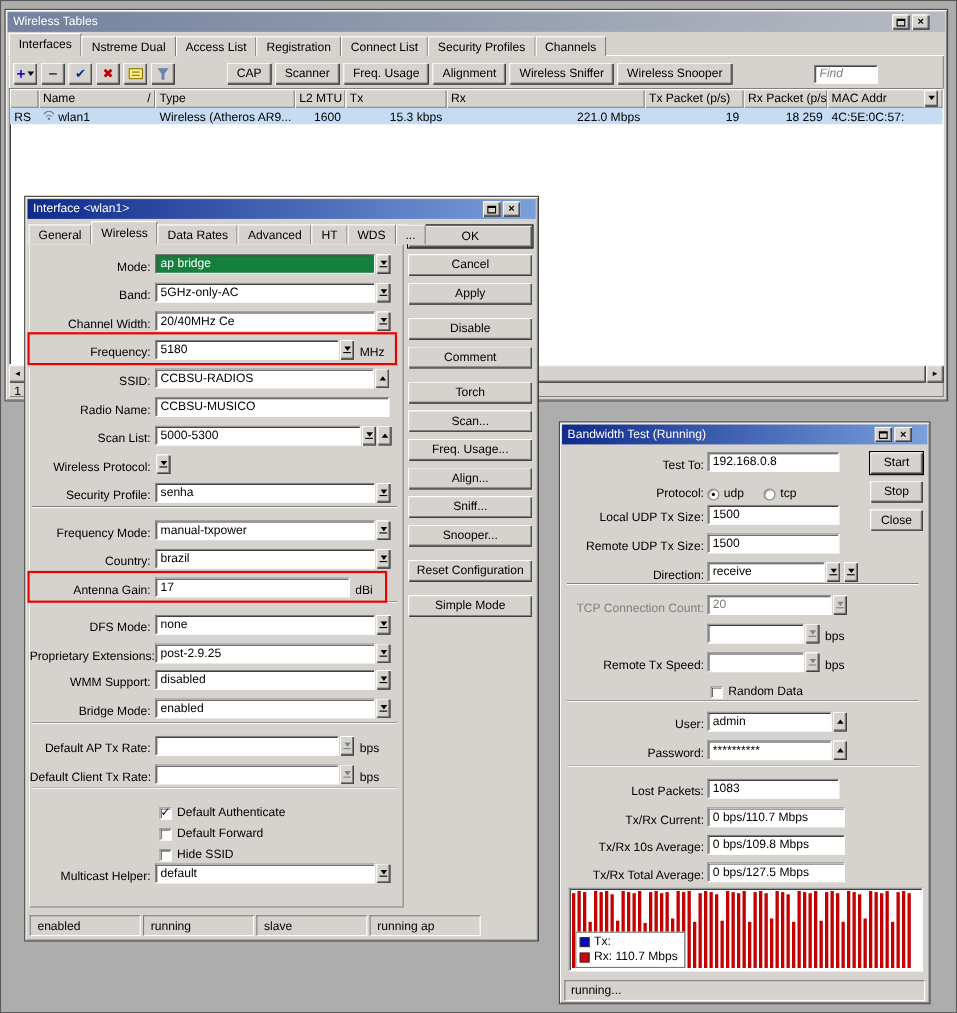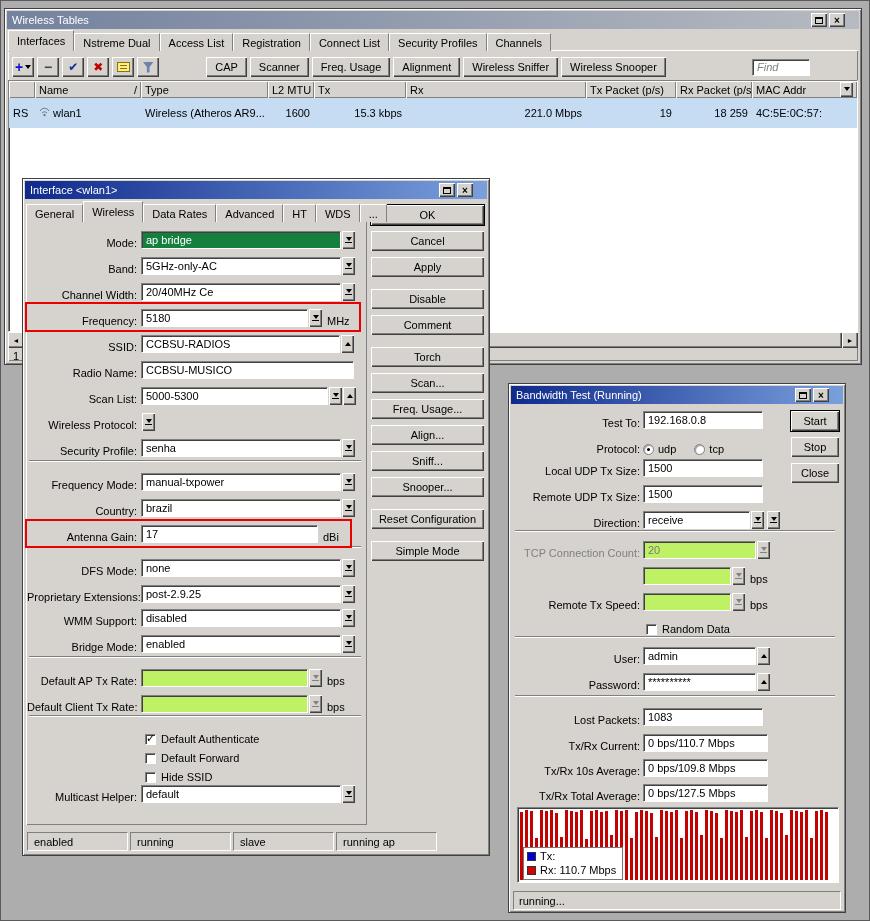--- a/index.html
+++ b/index.html
@@ -12,21 +12,21 @@
 .tbar.inactive{background:linear-gradient(90deg,#73829f,#b7bac1)}
 .ttl{flex:1;white-space:nowrap;overflow:hidden}
 .tbtn{width:16px;height:14px;background:#d6d3ce;box-shadow:inset 1px 1px 0 #fff,inset -1px -1px 0 #404040,inset -2px -2px 0 #808080;color:#000;display:flex;align-items:center;justify-content:center;font-size:10px;font-weight:bold}
 .maxg{width:8px;height:7px;border:1px solid #000;border-top-width:2px;display:block}
 .raised{background:#d6d3ce;box-shadow:inset 1px 1px 0 #fff,inset -1px -1px 0 #404040,inset -2px -2px 0 #808080}
 .panel{position:absolute;background:#d6d3ce;box-shadow:inset 1px 1px 0 #fff,inset -1px -1px 0 #808080;z-index:1}
 .tabs{position:absolute;display:flex;align-items:flex-end;z-index:3;height:21px}
 .tab{height:18px;padding:0 8px;display:flex;align-items:center;background:#d6d3ce;border:1px solid #808080;border-bottom:none;border-top:1px solid #fff;border-left:1px solid #fff;white-space:nowrap}
 .tab.active{height:21px;box-shadow:0 1px 0 #d6d3ce}
 .input{height:18px;background:#fff;border:1px solid;border-color:#808080 #fff #fff #808080;box-shadow:inset 1px 1px 0 #404040;display:flex;align-items:center;padding:0 4px;white-space:nowrap;overflow:hidden}
-.input.dis{background:#bef264;color:#7a7a7a}
+.input.dis{background:#ffffff;color:#7a7a7a}
 .input.hl{background:#15803d;color:#fff}
 .dbtn,.ubtn{width:13px;height:18px;margin-left:1px;display:flex;flex-direction:column;align-items:center;justify-content:center;flex:0 0 auto}
 .tri-d{width:0;height:0;border:3px solid transparent;border-top:4px solid #000;border-bottom:none;margin-bottom:1px}
 .tri-line{width:7px;height:1px;background:#000}
 .tri-u{width:0;height:0;border:3px solid transparent;border-bottom:4px solid #000;border-top:none}
 .dbtn.dis .tri-d{border-top-color:#828282}.dbtn.dis .tri-line{background:#828282}
 .unit{margin-left:5px;white-space:nowrap}
 .pbtn{position:absolute;left:348px;width:113px;height:20px;display:flex;align-items:center;justify-content:center;z-index:2;white-space:nowrap}
 .pbtn.default{outline:1px solid #000}
 .cb{width:11px;height:11px;background:#fff;border:1px solid;border-color:#808080 #fff #fff #808080;box-shadow:inset 1px 1px 0 #404040;margin-right:5px;position:relative;flex:0 0 auto}
@@ -39,33 +39,33 @@
 .dimlbl{color:#808080}
 .w213{width:213px}.w200{width:200px}.w199{width:199px}.w187{width:187px}.w177{width:177px}.w167{width:167px}
 .w120{width:120px}.w113{width:113px}.w107{width:107px}.w88{width:88px}.w125{width:125px}
 .redrect{position:absolute;border:2px solid #e90000;z-index:6;pointer-events:none}
 .sep{position:absolute;height:2px;box-shadow:inset 0 1px 0 #808080,inset 0 -1px 0 #fff;z-index:1}
 .dstat{position:absolute;left:4px;right:4px;top:653px;height:19px;display:flex;gap:2px;z-index:2}
 .scell{width:101px;height:19px;padding:3px 6px;white-space:nowrap;overflow:hidden;border:1px solid;border-color:#808080 #fff #fff #808080}
 .toolbar{position:absolute;left:7px;right:7px;top:46px;height:24px;display:flex;align-items:center;gap:3px;z-index:2}
 .tib{height:20px;min-width:22px;display:flex;align-items:center;justify-content:center;gap:2px;padding:0 3px}
 .tbtx{height:20px;padding:0 9px;display:flex;align-items:center;white-space:nowrap}
-.find{width:58px;height:17px;margin-left:auto;margin-right:44px;border:1px solid;border-color:#808080 #fff #fff #808080;box-shadow:inset 1px 1px 0 #404040;padding:0 4px;font:inherit;background:#fff}
+.find{width:58px;height:17px;margin-left:auto;margin-right:56px;border:1px solid;border-color:#808080 #fff #fff #808080;box-shadow:inset 1px 1px 0 #404040;padding:0 4px;font:inherit;background:#fff}
 .find::placeholder{font-style:italic;color:#808080}
 .plus{color:#1111cc;font-weight:bold;font-size:14px;line-height:1}
 .minus{color:#444;font-weight:bold;font-size:14px;line-height:1}
 .chk{color:#0b2f9c;font-size:12px;font-weight:bold;line-height:1}
 .crs{color:#c00000;font-size:12px;font-weight:bold;line-height:1}
 .cmnt{width:13px;height:10px;background:#ffec8b;border:1px solid #8b7500;position:relative}
 .cmnt::after{content:"";position:absolute;left:2px;top:2px;right:2px;height:1px;background:#8b7500;box-shadow:0 3px 0 #8b7500}
 .funnel{width:11px;height:11px;background:#6c84ad;clip-path:polygon(0 0,100% 0,62% 50%,62% 100%,38% 100%,38% 50%)}
 .tablewrap{position:absolute;left:3px;right:3px;top:71px;height:252px;background:#fff;border:1px solid;border-color:#808080 #fff #fff #808080;box-shadow:inset 1px 1px 0 #404040;z-index:2;overflow:hidden}
 .thead{display:flex;height:17px;background:#d6d3ce}
 .th{box-shadow:inset 1px 1px 0 #fff,inset -1px 0 0 #808080,inset 0 -1px 0 #808080;padding:2px 4px;white-space:nowrap;overflow:hidden;display:flex;align-items:center}
-.trow{display:flex;height:30px;background:#c6dcf3;align-items:center}
+.trow{display:flex;height:15px;background:#c6dcf3;align-items:flex-end}
 .td{padding:0 4px;white-space:nowrap;overflow:hidden}
 .c0{width:26px}.c1{width:106px}.c2{width:127px}.c3{width:46px}.c4{width:92px}.c5{width:180px}.c6{width:90px}.c7{width:76px}.c8{flex:1;min-width:0}
 .num{justify-content:flex-end;text-align:right}
 .hscroll{position:absolute;left:3px;right:3px;top:323px;height:16px;background:#e9e6e1;display:flex;z-index:2}
 .sarrow{width:16px;height:16px;display:flex;align-items:center;justify-content:center;font-size:7px}
 .sthumb{flex:1}
 .statusline{position:absolute;left:8px;top:341px;z-index:2}
 .chart{position:absolute;left:8px;top:423px;width:322px;height:76px;background:#fff;border:1px solid;border-color:#808080 #fff #fff #808080;box-shadow:inset 1px 1px 0 #404040;z-index:2}
 .bars{position:absolute;left:2px;right:2px;top:2px;bottom:2px;display:flex;align-items:flex-end;gap:2px;overflow:hidden}
 .bar{flex:0 0 3px;width:3px}

